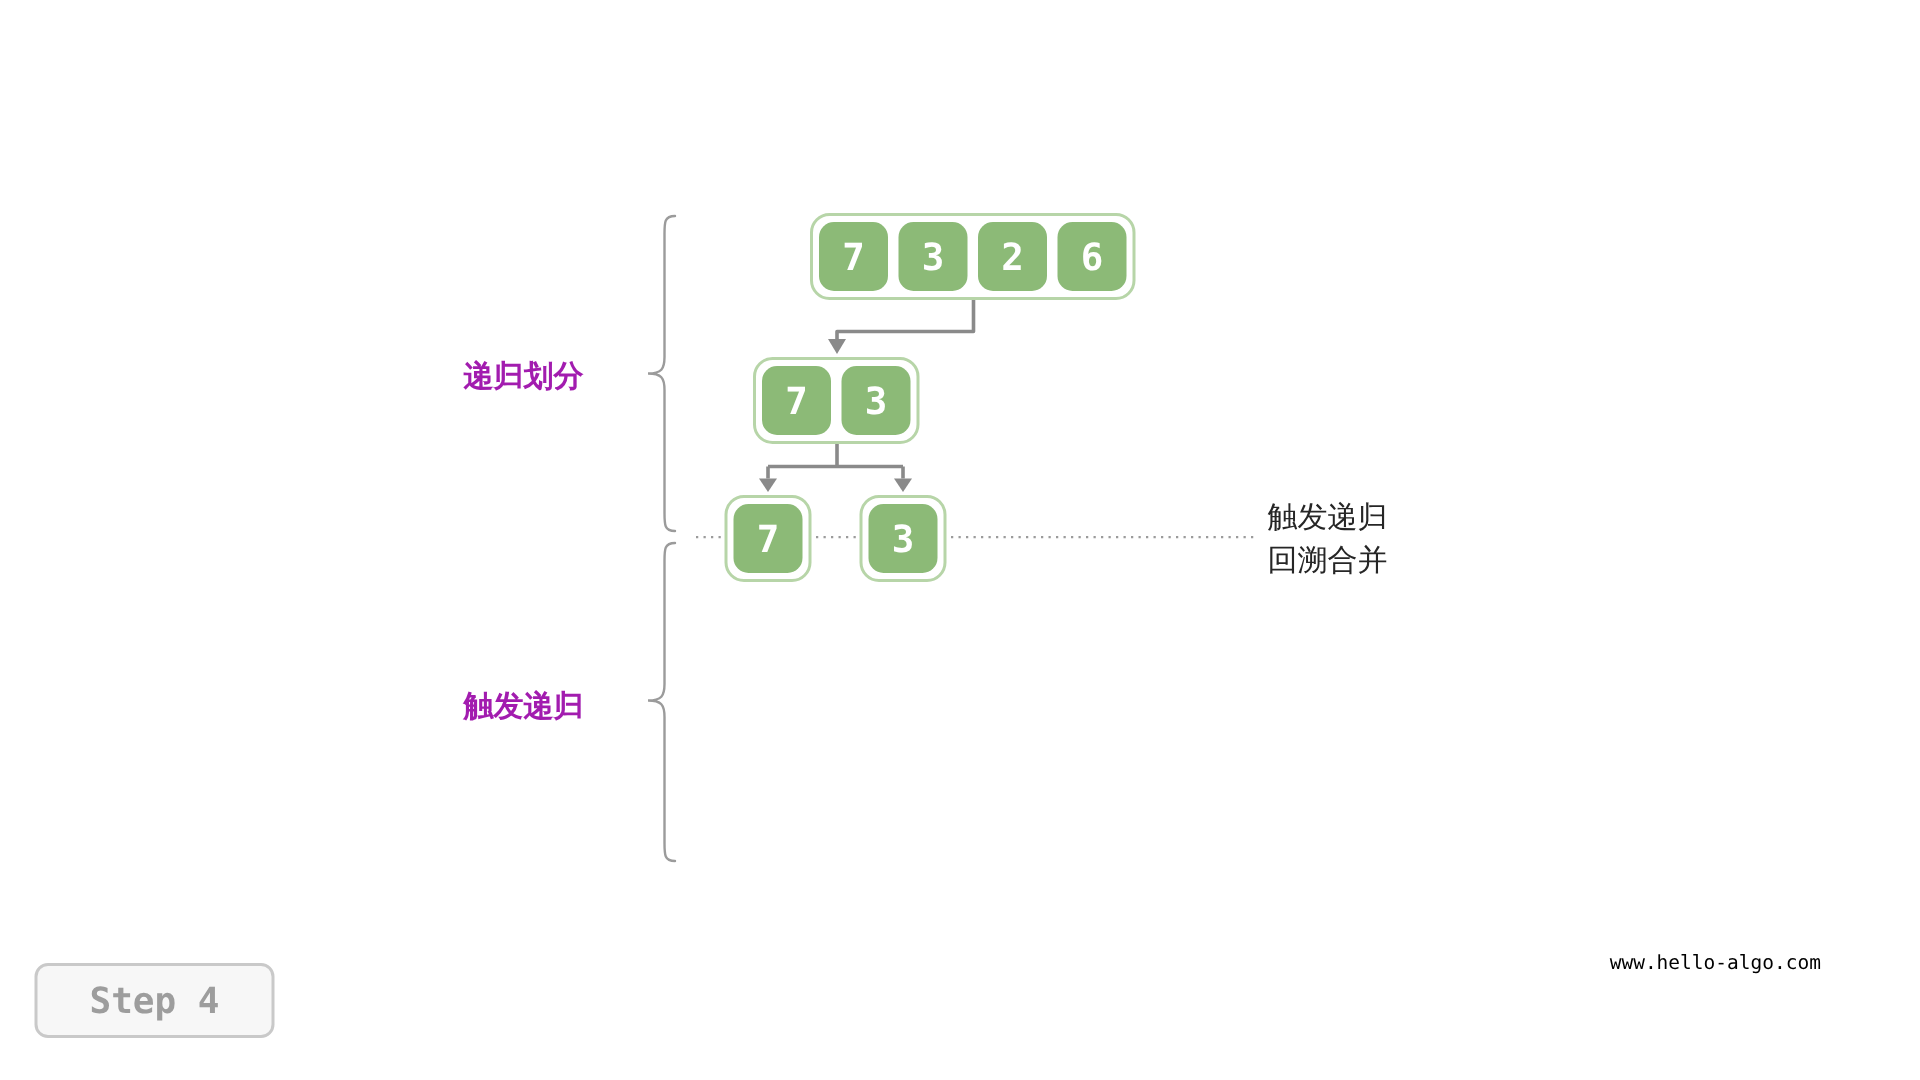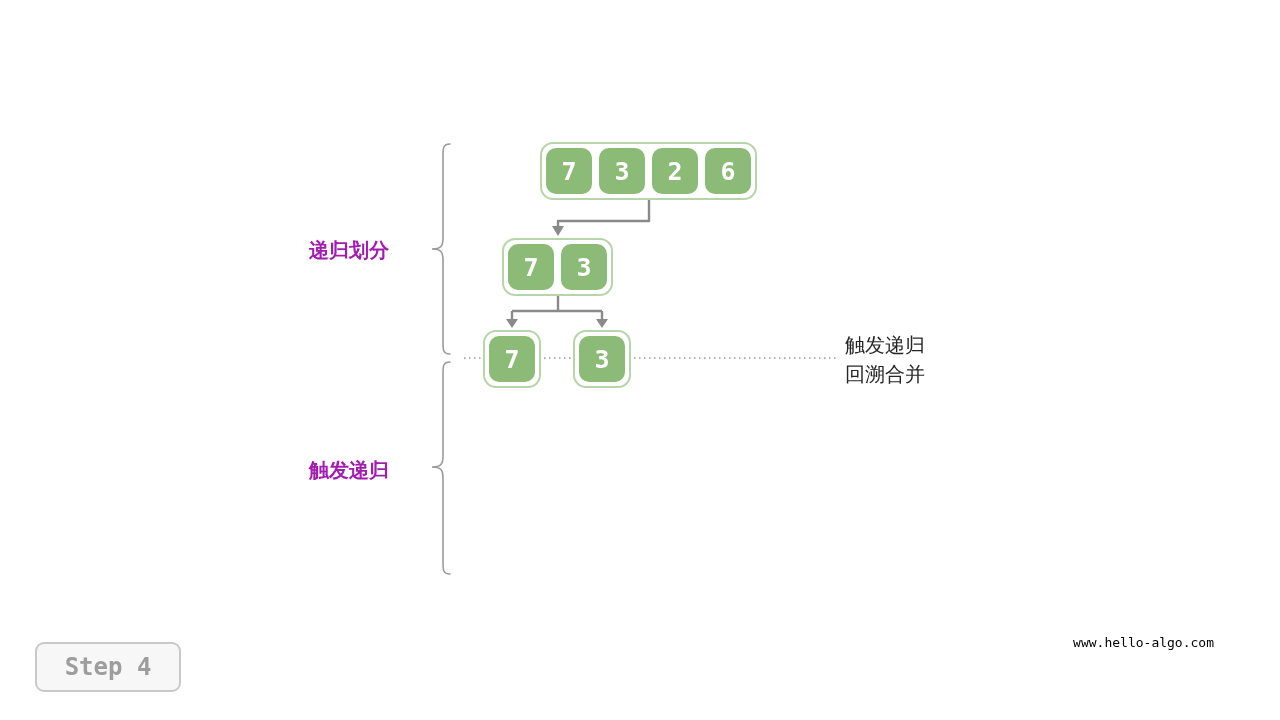--- a/index.html
+++ b/index.html
@@ -64,23 +64,23 @@
     color: #262626;
     font-size: 20px;
     font-weight: 400;
     line-height: 29px;
     white-space: nowrap;
   }
 
   .step-badge {
     position: absolute;
     z-index: 2;
-    left: 35px;
+    left: 23px;
     top: 642px;
-    width: 146px;
+    width: 160px;
     height: 50px;
     background: #f7f7f7;
     border: 2px solid #c9c9c9;
     border-radius: 9px;
     display: flex;
     align-items: center;
     justify-content: center;
     font-family: "DejaVu Sans Mono", monospace;
     font-size: 24px;
     font-weight: 700;

